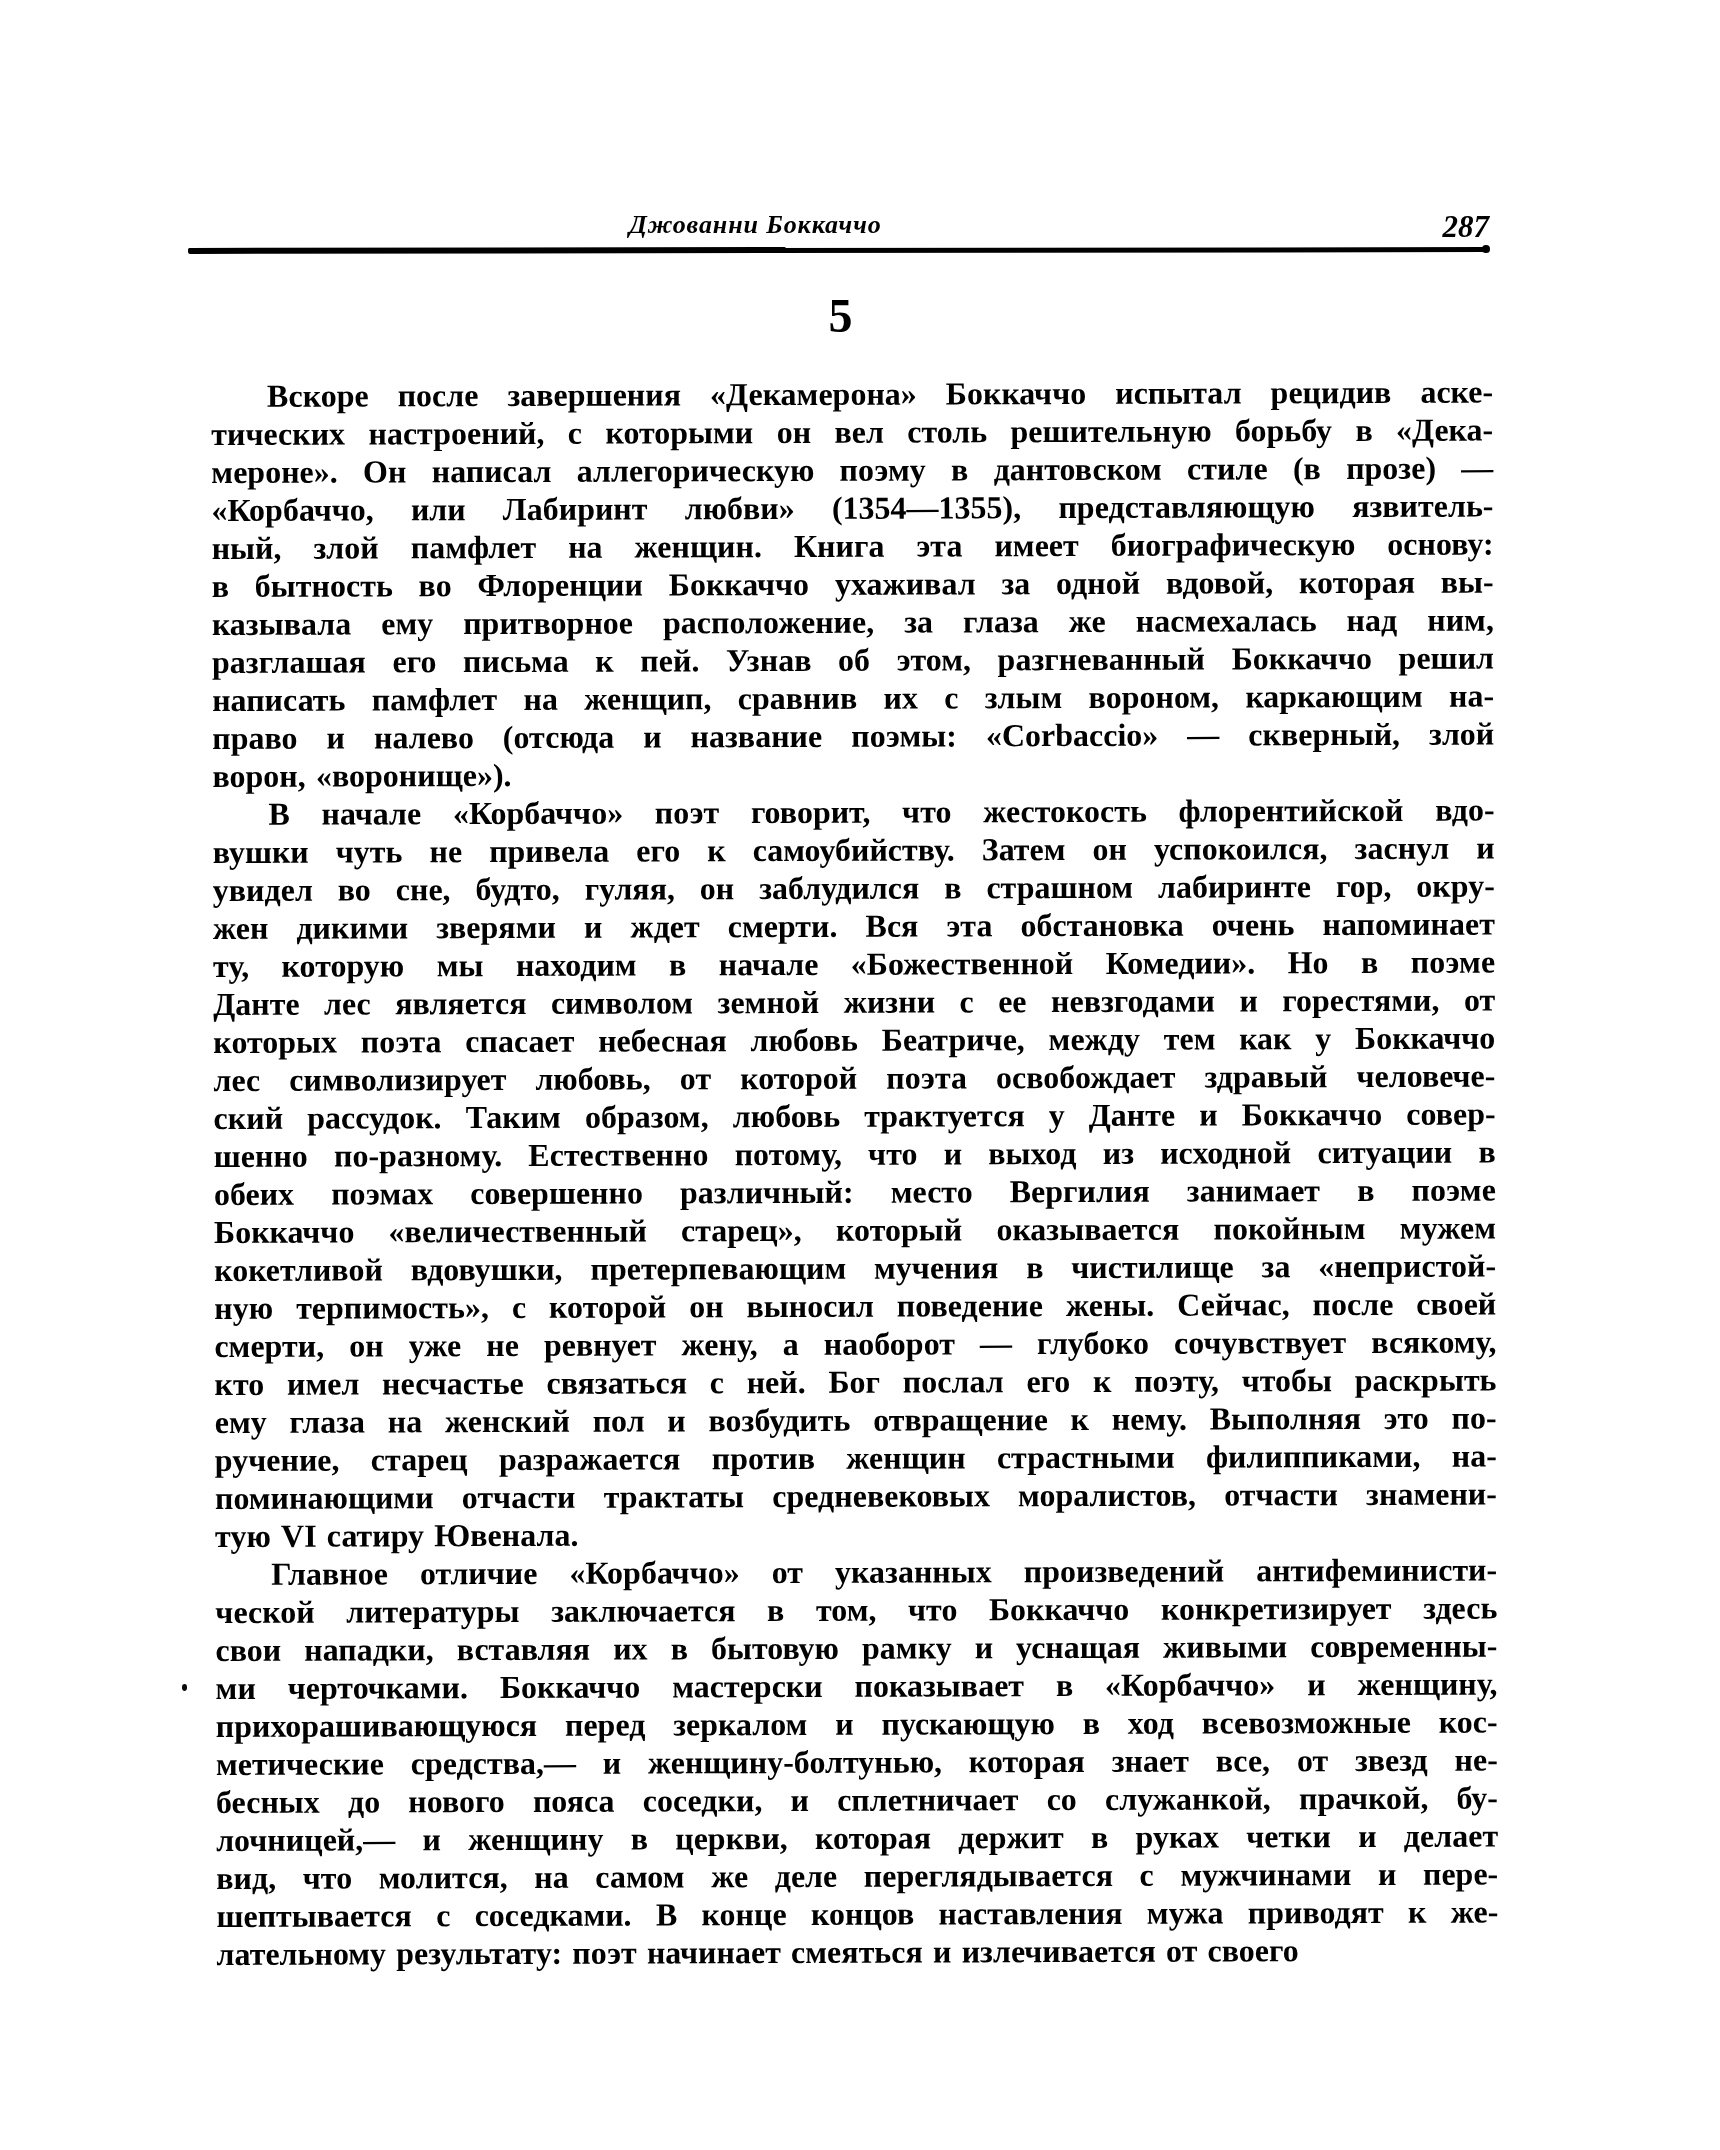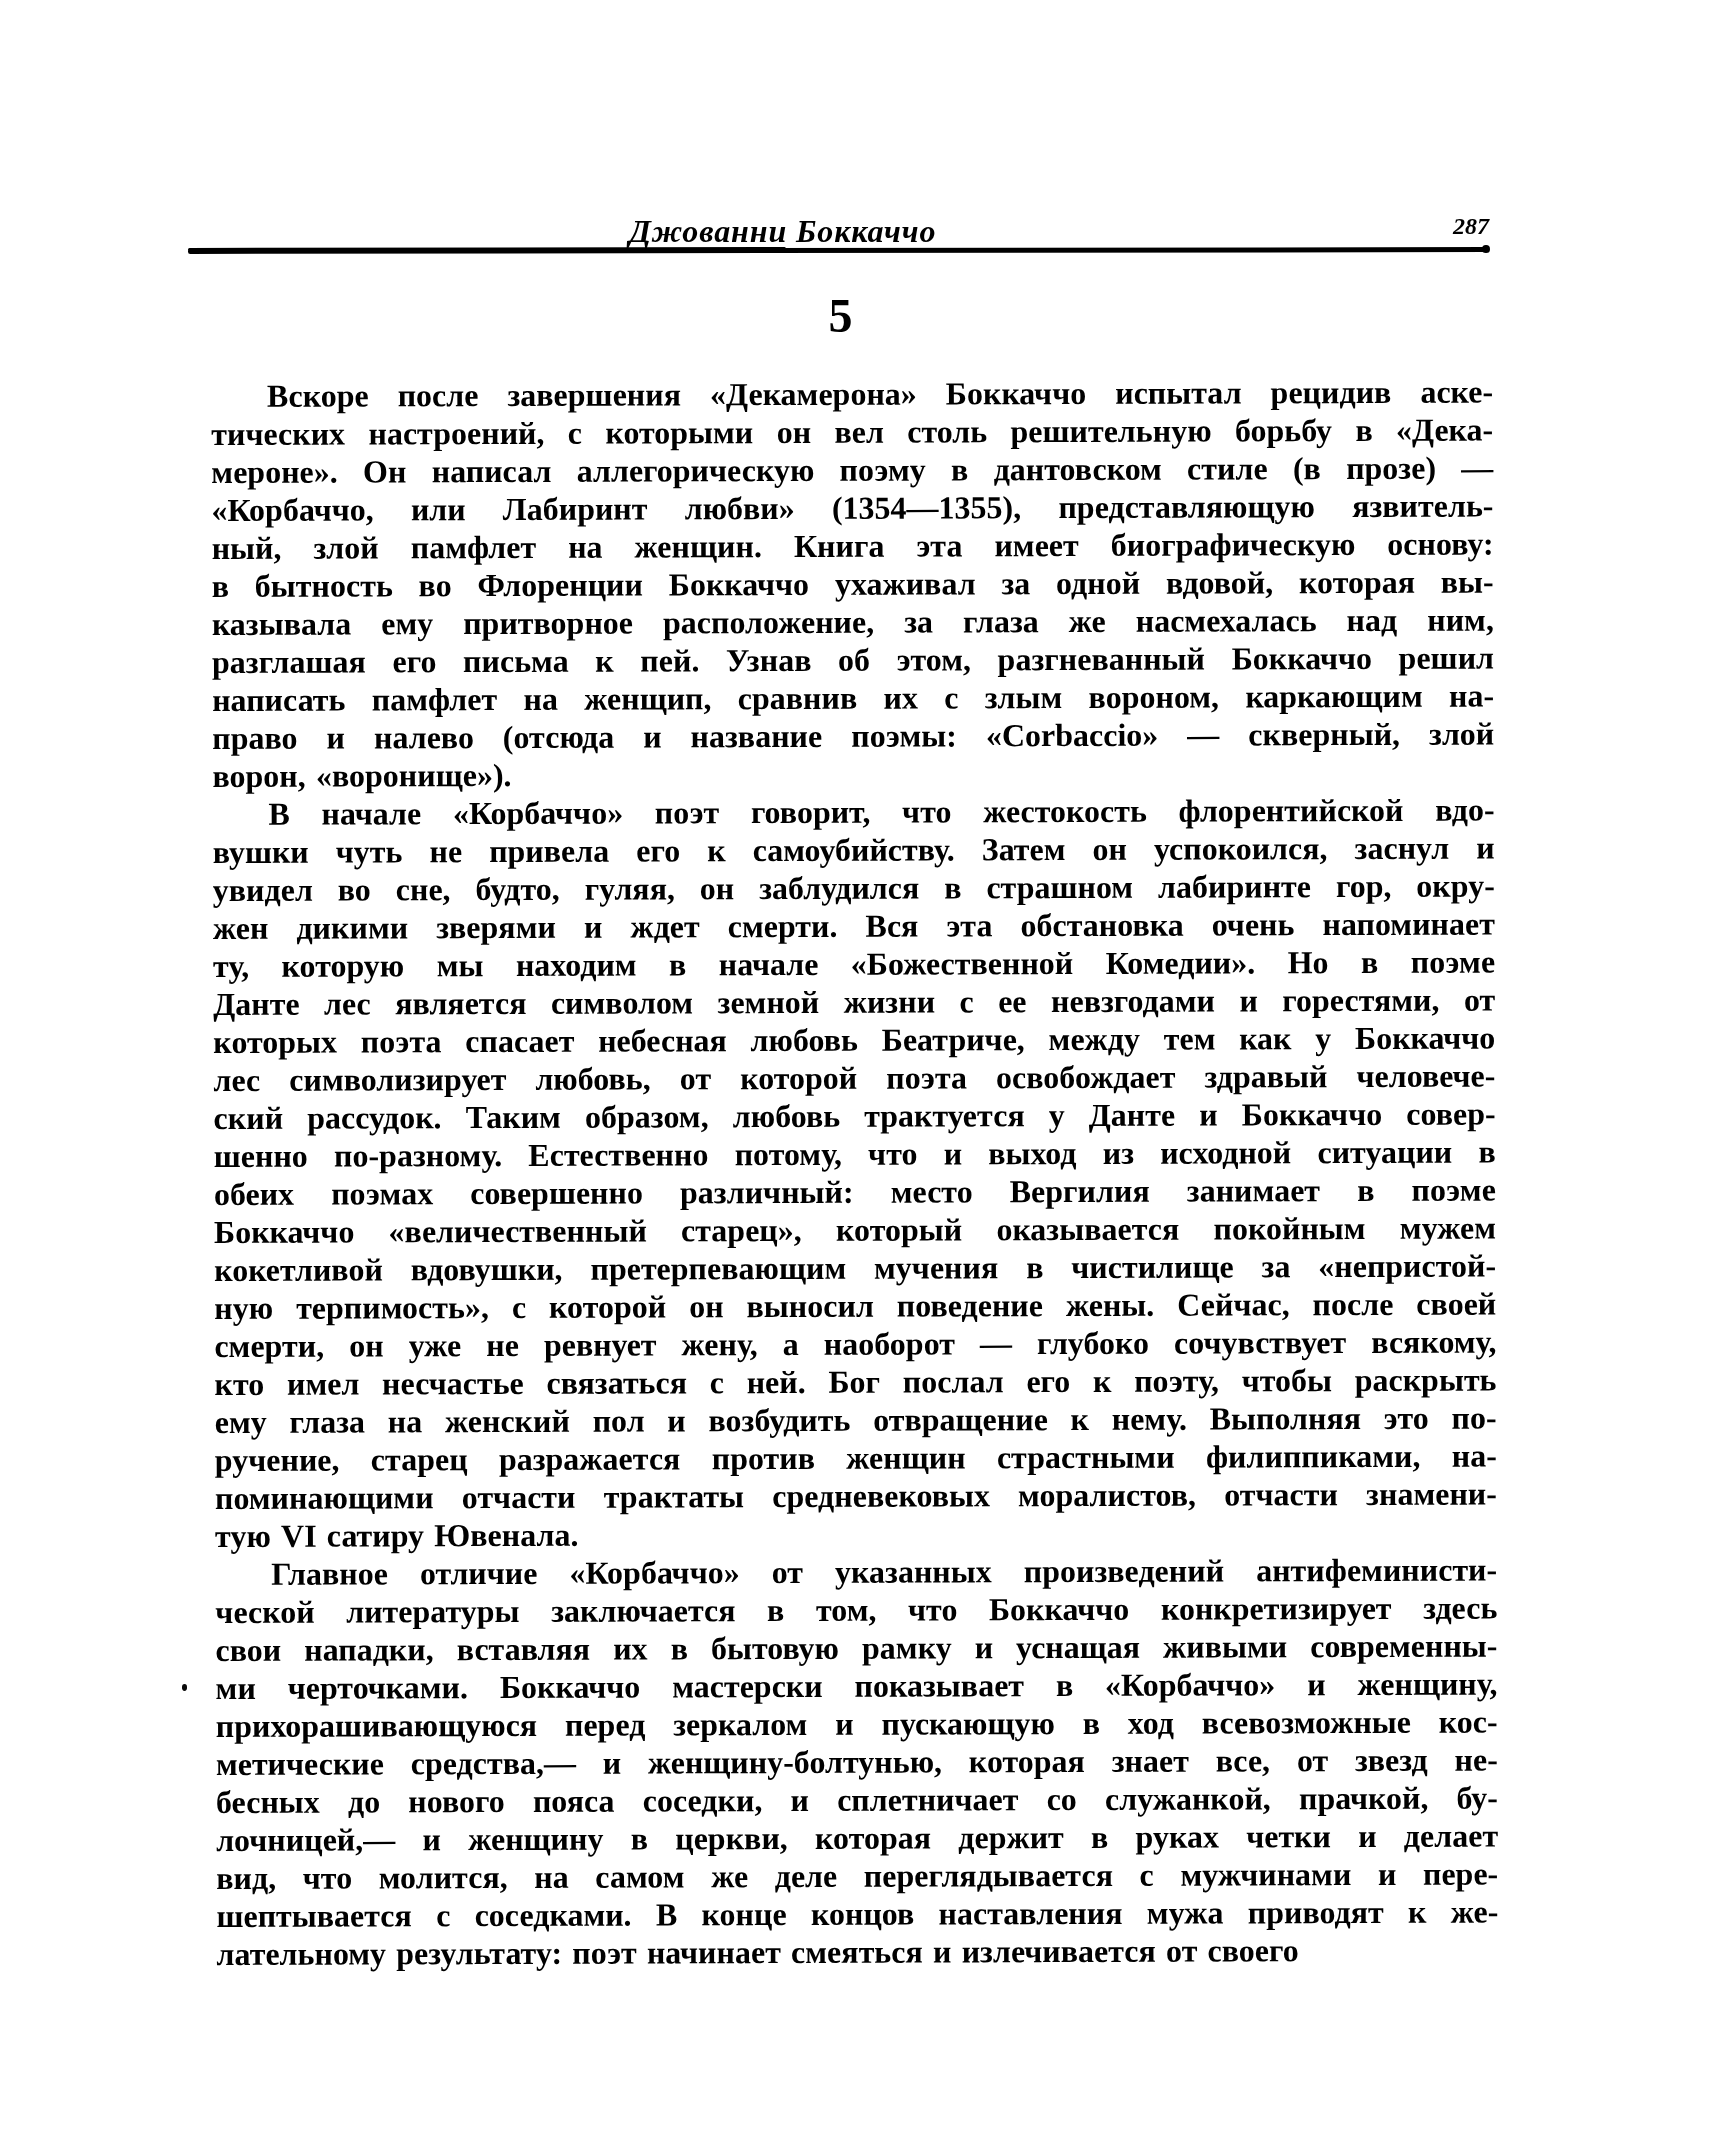--- a/index.html
+++ b/index.html
@@ -12,37 +12,37 @@
     width: 1721px;
     height: 2194px;
     background: #ffffff;
     overflow: hidden;
     color: #000000;
     font-family: "Liberation Serif", "DejaVu Serif", serif;
   }
   .running-title {
     position: absolute;
     left: 629px;
-    top: 216px;
+    top: 210px;
     font-style: italic;
     font-weight: 700;
-    font-size: 32px;
+    font-size: 26px;
     line-height: 30px;
     letter-spacing: 0.9px;
     white-space: nowrap;
   }
   .page-number {
     position: absolute;
     left: 1411px;
     width: 78px;
     top: 212px;
     text-align: right;
     font-style: italic;
     font-weight: 700;
-    font-size: 24px;
+    font-size: 31px;
     line-height: 29px;
   }
   .header-rule {
     position: absolute;
     left: 188px;
     top: 248px;
     width: 1299px;
     height: 4.7px;
     background: #000000;
     border-radius: 2.2px 0.9px 0.9px 2.2px;

